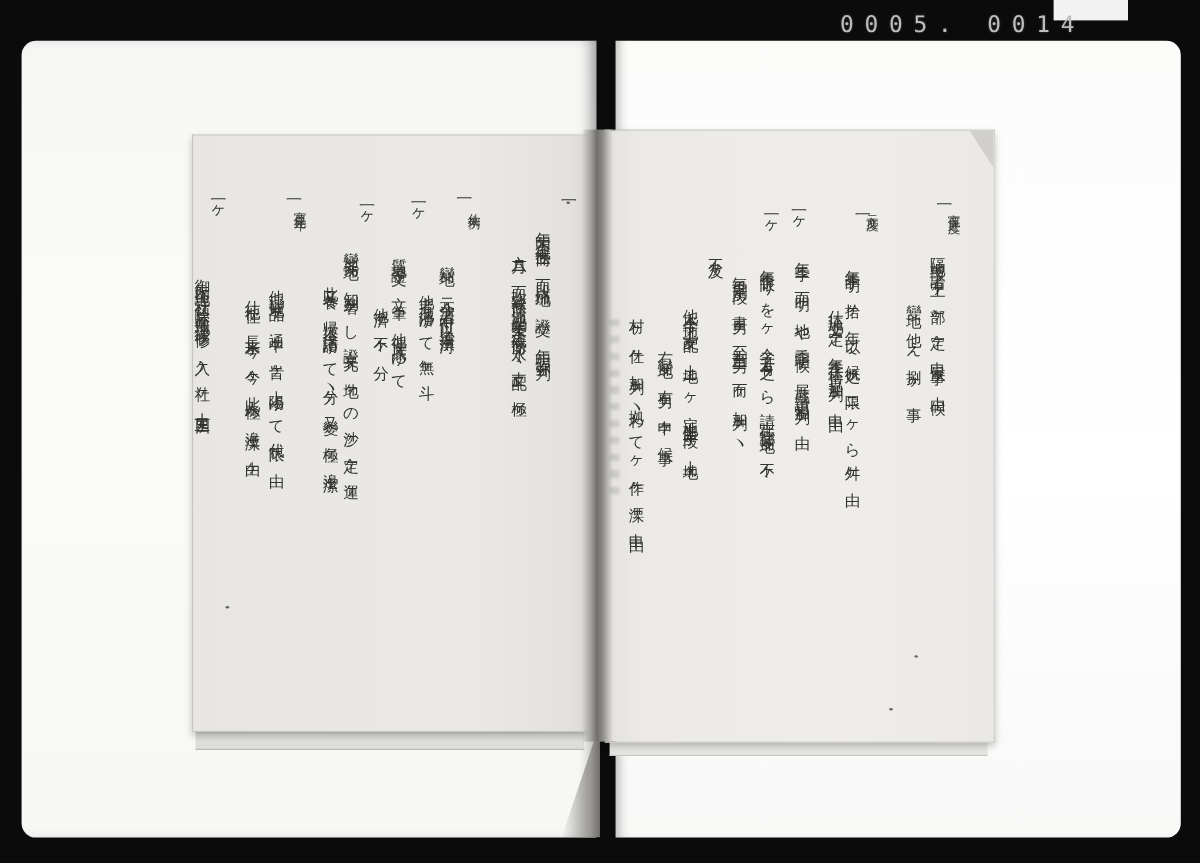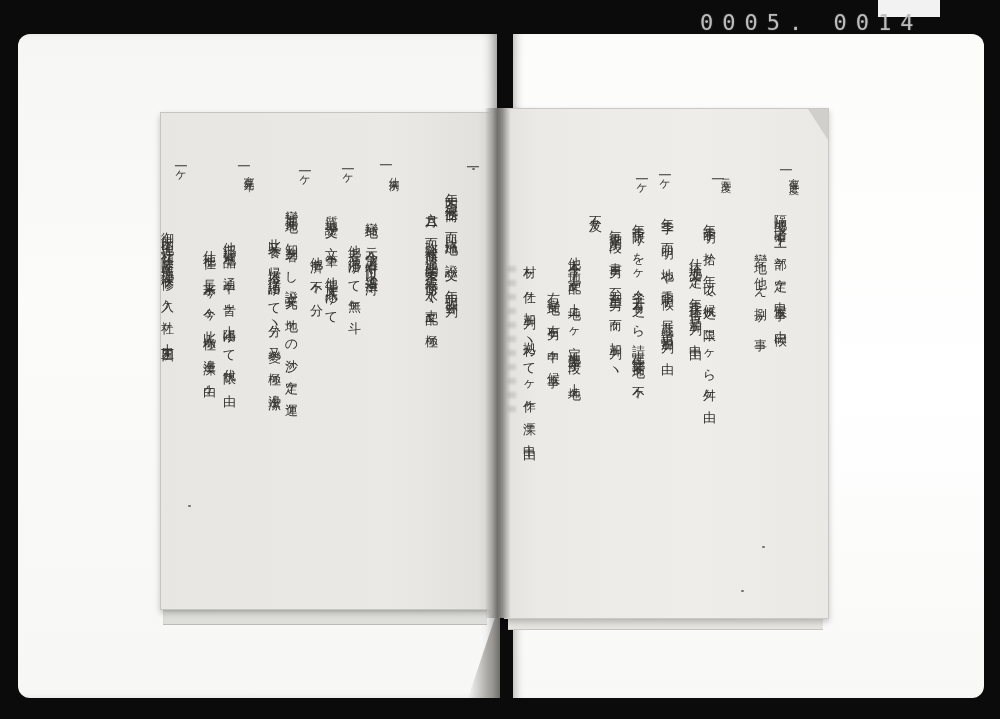--- a/index.html
+++ b/index.html
@@ -1,21 +1,21 @@
 <!DOCTYPE html>
 <html><head>
 <meta charset="utf-8">
 <style>
   html,body{margin:0;padding:0;background:#0b0b0b;}
   #screen{position:relative;width:1000px;height:719px;background:#0b0b0b;overflow:hidden;
           font-family:"DejaVu Sans",sans-serif;}
 
   
   .counter{position:absolute;left:700px;top:10px;width:260px;height:22px;
-           font-family:"DejaVu Sans Mono",monospace;font-size:22px;letter-spacing:9px;
+           font-family:"DejaVu Sans Mono",monospace;font-size:19px;letter-spacing:9px;
            color:var(--counter,#bdbdbd);text-shadow:0 0 2px rgba(255,255,255,.25);}
   .film-tab{position:absolute;left:878px;top:0;width:62px;height:17px;background:#f2f2f2;}
   .film-scratch{position:absolute;left:-14px;top:594px;width:30px;height:44px;border-radius:50%;
                 border:2px solid rgba(255,255,255,.65);border-color:transparent transparent transparent rgba(255,255,255,.6);
                 transform:rotate(14deg);}
 
   
   .mat{position:absolute;top:34px;height:664px;background:#fafaf9;}
   .mat-left{left:18px;width:479px;border-radius:12px 0 0 12px;
             background:linear-gradient(180deg,#f6f6f5,#fbfbfa 40%,#f7f7f6);

